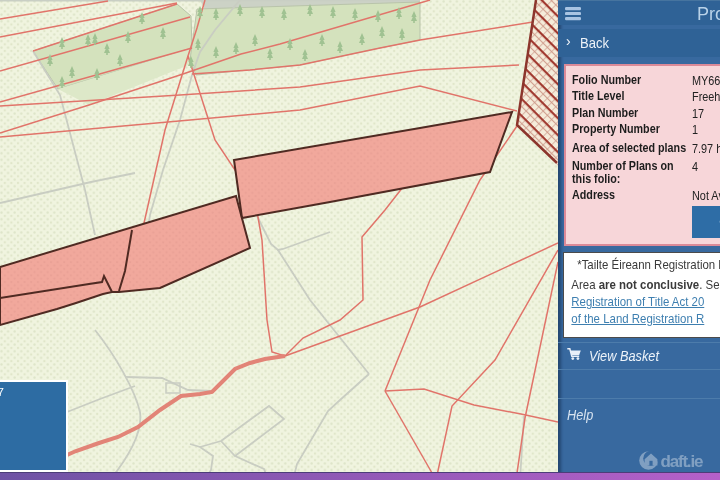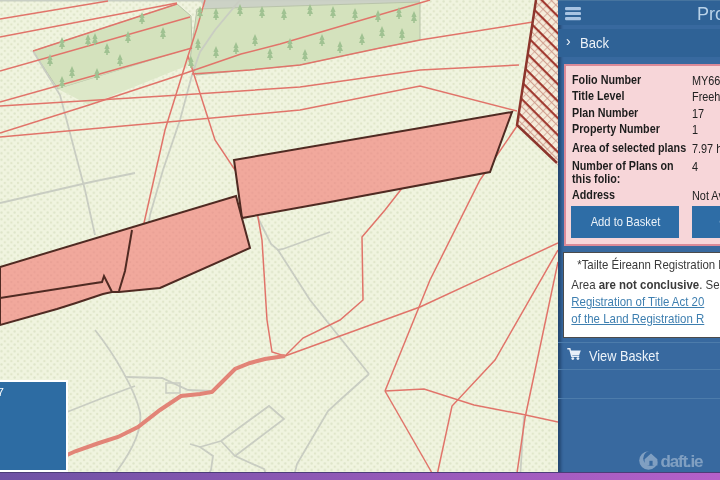--- a/index.html
+++ b/index.html
@@ -12,21 +12,21 @@
   .backrow .txt{position:absolute;left:22px;top:5px;font-size:15px;transform:scaleX(0.87);transform-origin:0 0;}
   #pinkbox{position:absolute;left:6px;top:64px;width:170px;height:182px;background:#f7d6d9;border:2px solid #db8a98;box-sizing:border-box;}
   .prow{position:absolute;left:5.5px;font-size:12.5px;color:#1d1d1d;white-space:nowrap;transform:scaleX(0.86);transform-origin:0 0;line-height:13.5px;}
   .prow b{font-weight:bold;}
   .pval{position:absolute;left:125.5px;font-size:12.5px;color:#222;white-space:nowrap;transform:scaleX(0.87);transform-origin:0 0;}
   .btn{position:absolute;top:140px;height:32px;background:#2e6da6;color:#eaf1f8;font-size:13px;text-align:center;line-height:32px;white-space:nowrap;}
   .btn span{display:inline-block;transform:scaleX(0.86);}
   #whitebox{position:absolute;left:5px;top:252px;width:172px;height:86px;background:#fff;border:1px solid #4b4b4b;box-sizing:border-box;font-size:13px;color:#3a3a3a;line-height:17px;padding:3px 0 0 10px;white-space:nowrap;}
   #whitebox .inner{transform:scaleX(0.88);transform-origin:0 0;}
   #whitebox a{color:#3e7fb0;text-decoration:underline;}
-  .mrow{position:absolute;left:0;width:162px;height:26px;color:#eef4fa;font-size:15px;}
+  .mrow{position:absolute;left:0;width:162px;height:26px;color:#eef4fa;font-size:15px;font-style:italic;}
   .mrow .ic{position:absolute;left:9px;top:5px;}
   .mrow .t{position:absolute;left:31px;top:4px;white-space:nowrap;transform:scaleX(0.85);transform-origin:0 0;}
   .bline{position:absolute;left:0;width:162px;height:0;border-top:1px solid #4d7cab;}
   #daft{position:absolute;left:81px;top:449px;opacity:.36;}
   #purple{position:absolute;left:0;top:472px;width:720px;height:8px;background:linear-gradient(to right,#6e52a4,#b560c9);border-top:1px solid #4c3d79;box-sizing:border-box;}
 </style>
 </head>
 <body>
 <div id="stage">
 <svg id="map" width="558" height="480" viewBox="0 0 558 480" style="position:absolute;left:0;top:0">
@@ -174,21 +174,20 @@
     <div class="prow" style="top:40.5px"><b>Plan Number</b></div>
         <div class="pval" style="top:40.5px">17</div>
     <div class="prow" style="top:57px"><b>Property Number</b></div>
         <div class="pval" style="top:57px">1</div>
     <div class="prow" style="top:75.5px"><b>Area of selected plans</b></div>
         <div class="pval" style="top:75.5px">7.97 h</div>
     <div class="prow" style="top:93.5px"><b>Number of Plans on<br>this folio:</b></div>
         <div class="pval" style="top:93.5px">4</div>
     <div class="prow" style="top:123px"><b>Address</b></div>
         <div class="pval" style="top:123px">Not Avail</div>
-    <div class="btn" style="left:5px;width:108px;"><span>Add to Basket</span></div>
     <div class="btn" style="left:125.5px;width:131px;"><span>Clear Selection</span></div>
   </div>
   <div id="whitebox">
         <div class="inner">
     <span style="display:inline-block;margin-bottom:3px">&nbsp;*Tailte Éireann Registration Boun</span><br>
     <span style="margin-left:-3px">Area <b>are not conclusive</b>. See&nbsp;</span><br>
     <a href="#" style="margin-left:-3px">Registration of Title Act 20</a><br>
     <a href="#" style="margin-left:-3px">of the Land Registration R</a>
   </div>
       </div>
@@ -197,20 +196,23 @@
     <svg class="ic" width="15" height="13" viewBox="0 0 15 13">
           <path d="M0.3,0.8 L2.8,0.8 L4.8,8.2 L12.2,8.2" fill="none" stroke="#e9eff8" stroke-width="1.5"></path>
           <polygon points="3.3,2.6 13.8,2.6 12.2,7 4.4,7" fill="#e9eff8"></polygon>
           <circle cx="5.8" cy="10.6" r="1.4" fill="#e9eff8"></circle>
           <circle cx="10.9" cy="10.6" r="1.4" fill="#e9eff8"></circle>
         </svg>
     <div class="t">View Basket</div>
   </div>
   <div class="bline" style="top:369px"></div>
   <div class="bline" style="top:398px"></div>
+  <div class="mrow" style="top:402px">
+        <div class="t" style="left:9px;color:#d8e4f0">Help</div>
+      </div>
   <div id="daft">
     <svg width="85" height="24" viewBox="0 0 85 24">
       <circle cx="9.5" cy="11.5" r="9.3" fill="#fff"></circle>
       <circle cx="11.8" cy="9.4" r="7.6" fill="#38699f"></circle>
       <path d="M5.6,10.3 L12,4.6 18.4,10.3 18.4,16.6 5.6,16.6 Z" fill="#fff"></path>
       <rect x="10.4" y="11.8" width="3.2" height="4.8" fill="#38699f"></rect>
       <text x="21.5" y="18" fill="#fff" font-size="17" font-weight="bold" letter-spacing="-1.2" font-family="Liberation Sans">daft.ie</text>
     </svg>
   </div>
 </div>

